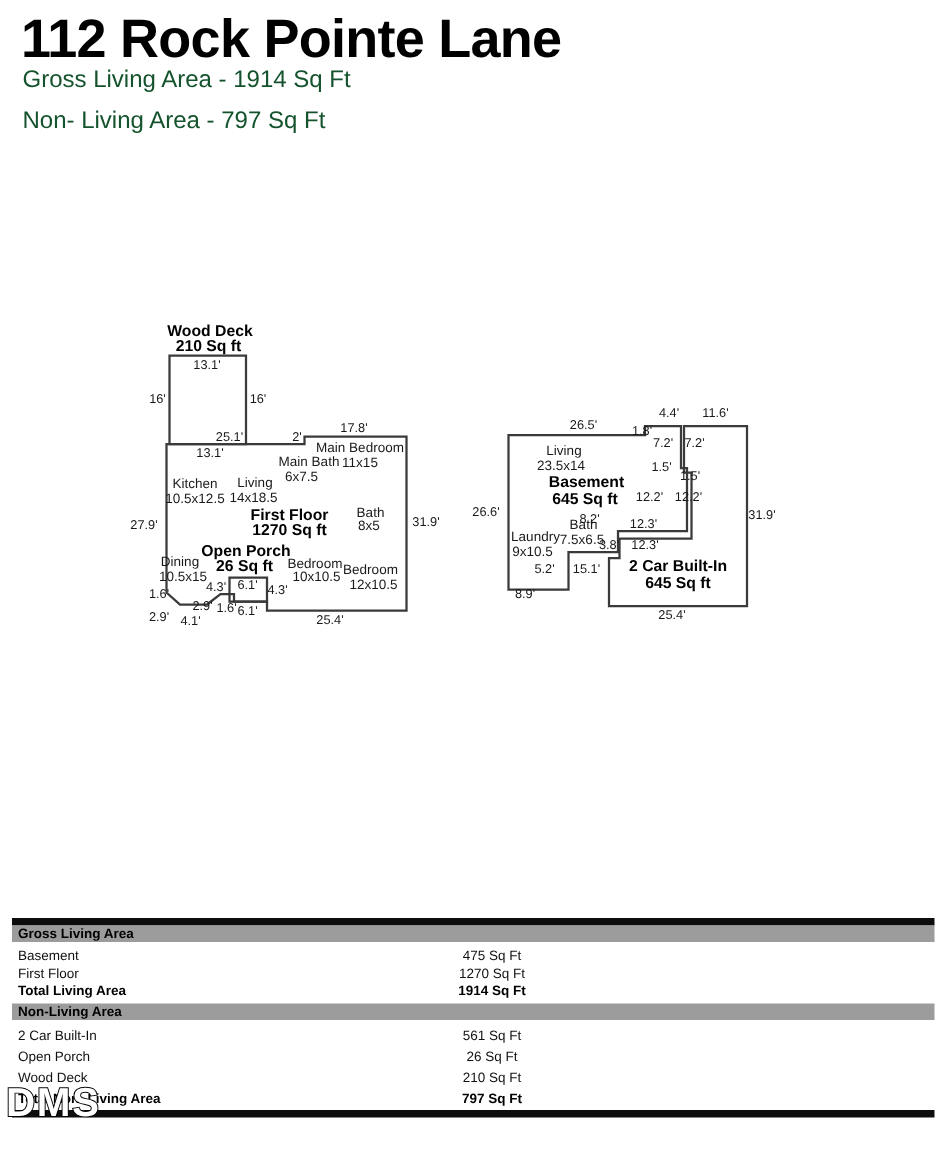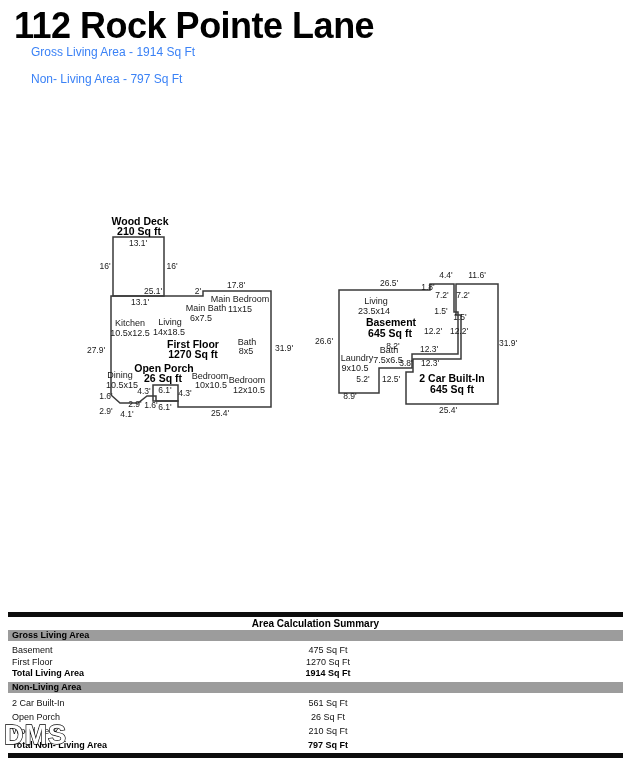--- a/index.html
+++ b/index.html
@@ -4,21 +4,21 @@
 <style>
   * { box-sizing: border-box; margin: 0; padding: 0; }
   html, body { background: #ffffff; }
   .page {
     position: relative; width: 631px; height: 767px;
     background: #ffffff; overflow: hidden;
     font-family: "Liberation Sans", sans-serif; color: #111;
   }
   
   .h-title { position: absolute; left: 14px; top: 5px; font-size: 36px; font-weight: bold; color: #000; letter-spacing: -0.5px; }
-  .h-sub { position: absolute; left: 31px; font-size: 12px; color: #3b82f6; }
+  .h-sub { position: absolute; left: 15px; font-size: 16px; color: #14532d; }
   .h-sub1 { top: 45px; }
   .h-sub2 { top: 72px; }
   
   svg.plan { position: absolute; left: 0; top: 0; }
   svg.plan path { fill: none; stroke: #3a3a3a; stroke-width: 1.5; stroke-linejoin: miter; }
   
   .lbl { position: absolute; transform: translate(-50%,-50%); white-space: nowrap; line-height: 1; color: #1a1a1a; }
   .pd { font-size: 8.5px; }
   .pr { font-size: 9px; }
   .pb { font-size: 10.5px; font-weight: bold; color: #000; }
@@ -124,27 +124,26 @@
   <span class="lbl pd" style="left:460px;top:317px">1.5'</span>
   <span class="lbl pd" style="left:433px;top:331px">12.2'</span>
   <span class="lbl pd" style="left:459px;top:331px">12.2'</span>
   <span class="lbl pd" style="left:324px;top:341px">26.6'</span>
   <span class="lbl pd" style="left:508px;top:343px">31.9'</span>
   <span class="lbl pd" style="left:429px;top:349px">12.3'</span>
   <span class="lbl pd" style="left:430px;top:363px">12.3'</span>
   <span class="lbl pd" style="left:406px;top:363px">3.8'</span>
   <span class="lbl pd" style="left:393px;top:346px">8.2'</span>
   <span class="lbl pd" style="left:363px;top:379px">5.2'</span>
-  <span class="lbl pd" style="left:391px;top:379px">12.5'</span>
+  <span class="lbl pd" style="left:391px;top:379px">15.1'</span>
   <span class="lbl pd" style="left:350px;top:396px">8.9'</span>
   <span class="lbl pd" style="left:448px;top:410px">25.4'</span>
 
   <div class="summary">
     <div class="bbar"></div>
-    <div class="stitle">Area Calculation Summary</div>
     <div class="ghdr">
       <span class="cell-l">Gross Living Area</span>
     </div>
     <div class="rows1">
       <div class="trow">
         <span class="cell-l">Basement</span>
         <span class="cell-c">475 Sq Ft</span>
       </div>
       <div class="trow">
         <span class="cell-l">First Floor</span>

